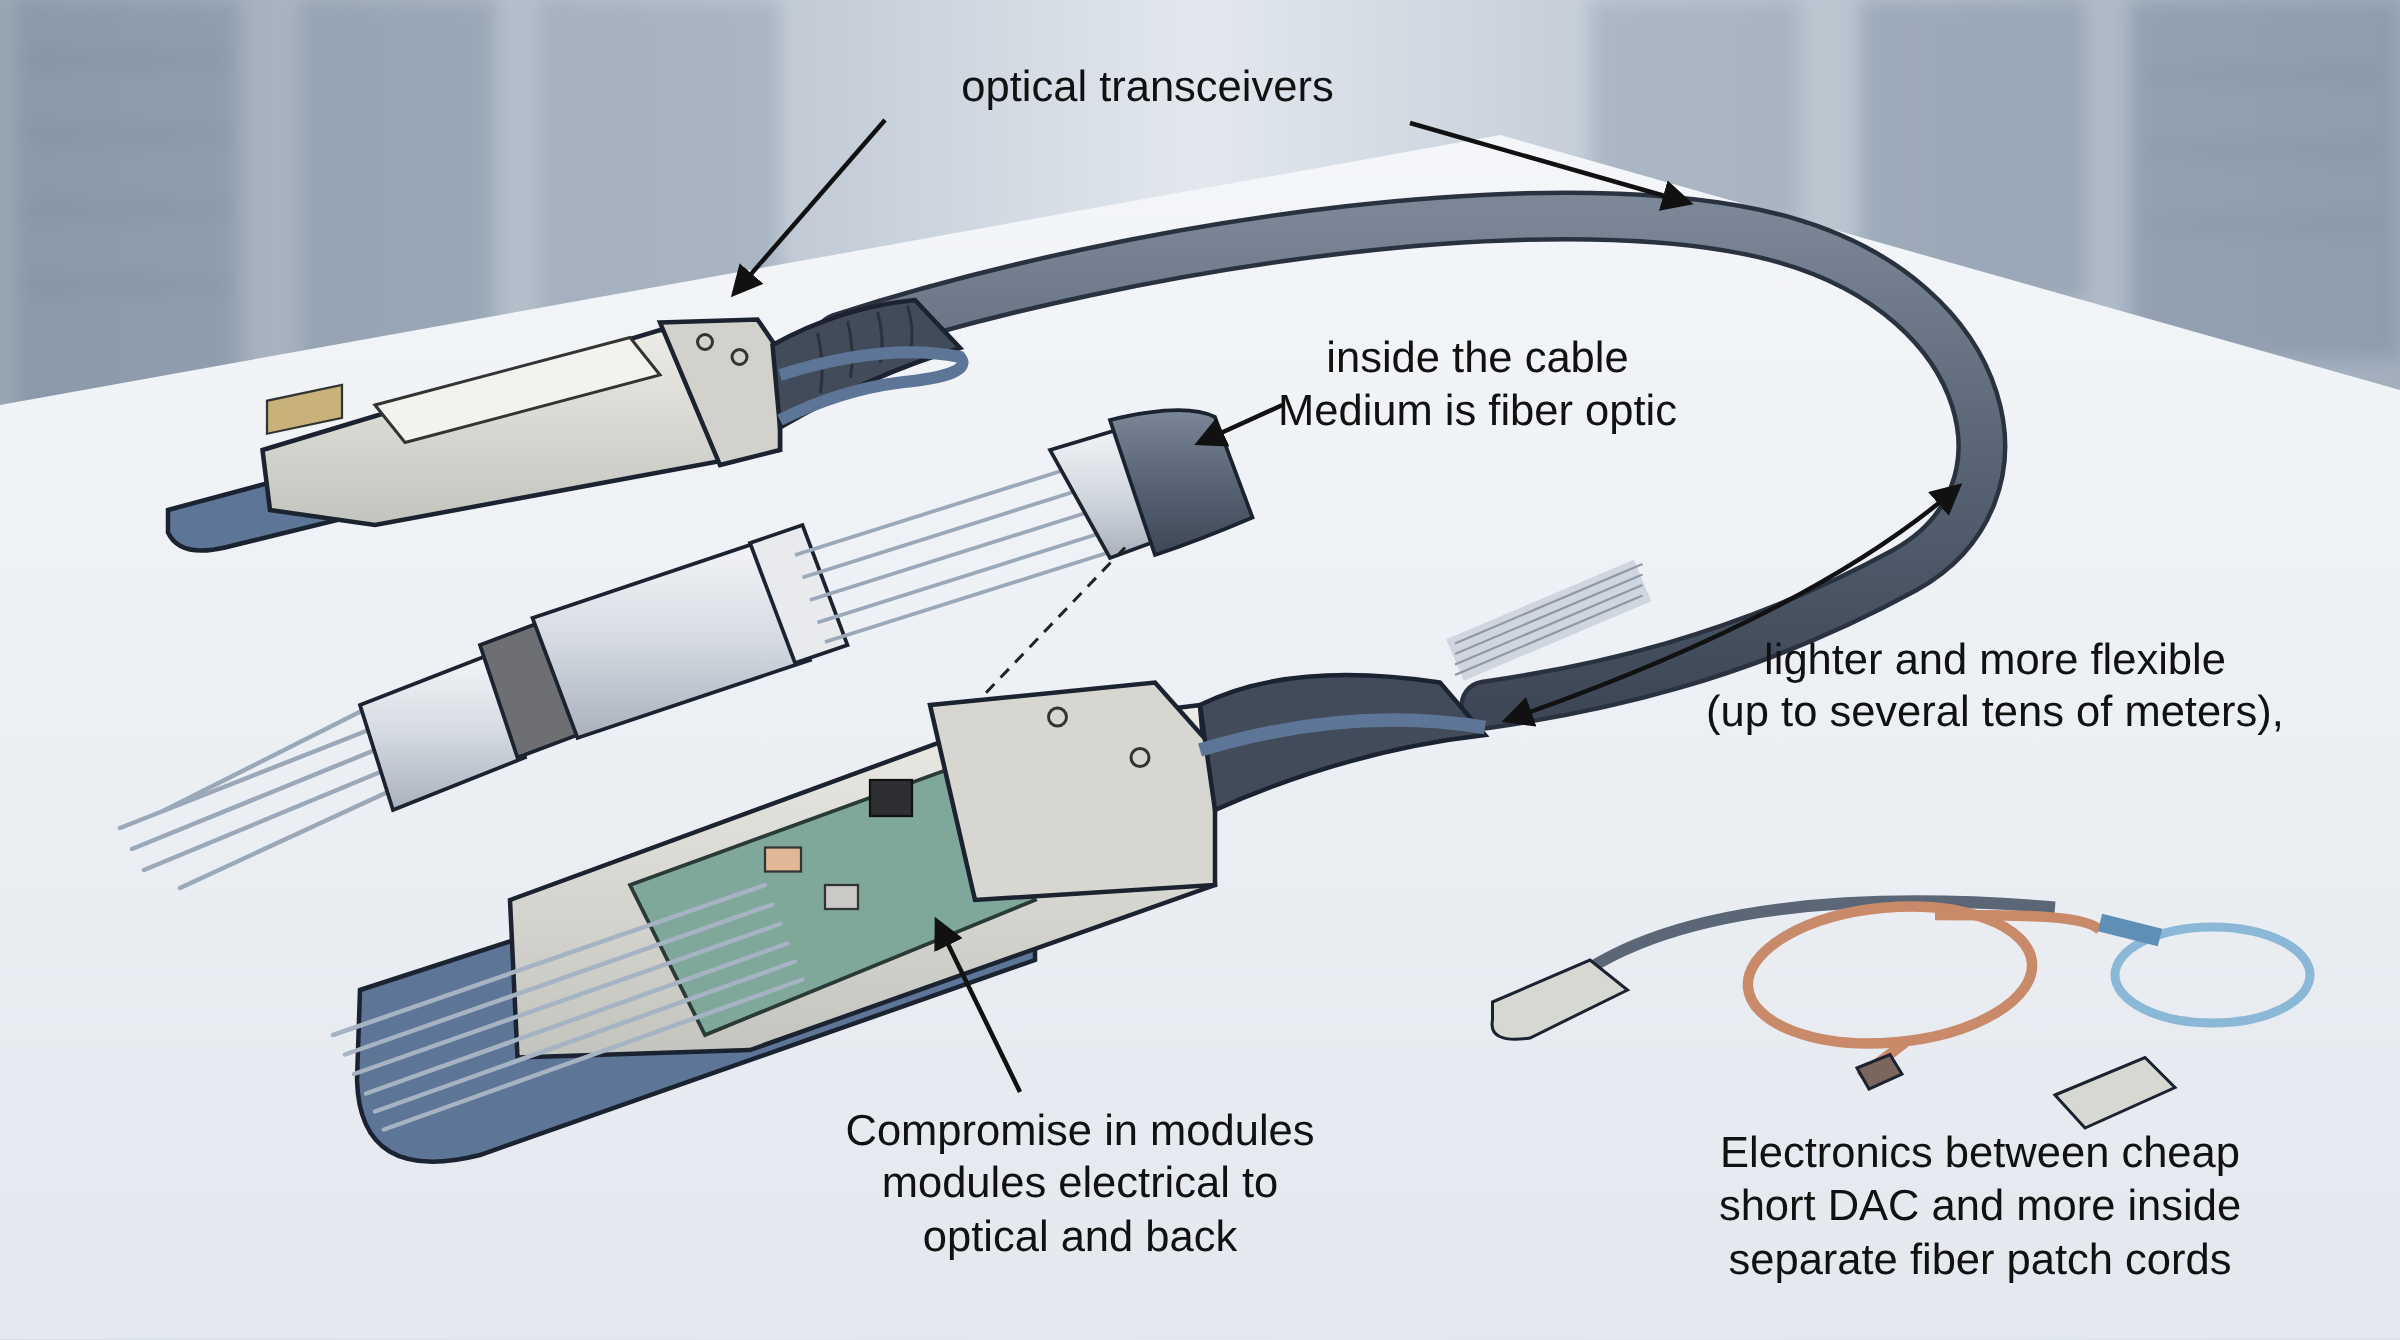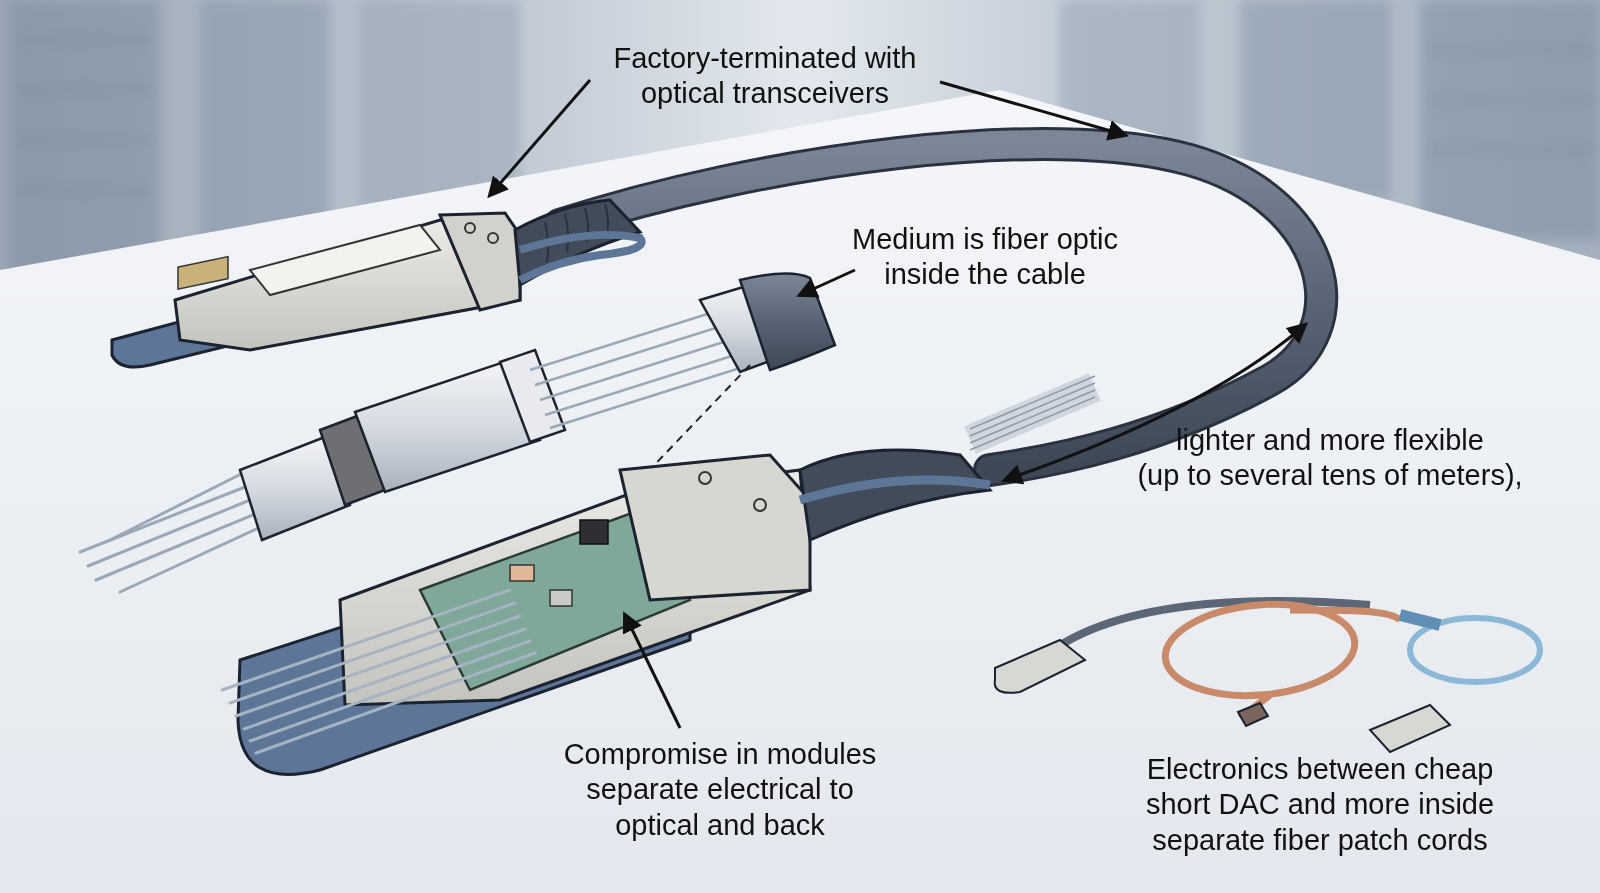--- a/index.html
+++ b/index.html
@@ -163,37 +163,36 @@
   <g stroke="#111" stroke-width="3" fill="none">
     <line x1="590" y1="80" x2="490" y2="195" marker-end="url(#arrow)"></line>
     <line x1="940" y1="82" x2="1125" y2="135" marker-end="url(#arrow)"></line>
     <line x1="855" y1="270" x2="800" y2="295" marker-end="url(#arrow)"></line>
     <path d="M1005,480 C1120,440 1230,390 1305,325" marker-start="url(#arrow)" marker-end="url(#arrow)"></path>
     <line x1="680" y1="728" x2="625" y2="615" marker-end="url(#arrow)"></line>
   </g>
 </svg>
 
 <div class="label" style="left:580px; top:41px; width:370px;">
-  <span>Factory-terminated with</span>
   <span>optical transceivers</span>
 </div>
 
 <div class="label" style="left:820px; top:222px; width:330px;">
+  <span>inside the cable</span>
   <span>Medium is fiber optic</span>
-  <span>inside the cable</span>
 </div>
 
 <div class="label" style="left:1120px; top:423px; width:420px;">
   <span>lighter and more flexible</span>
   <span>(up to several tens of meters),</span>
 </div>
 
 <div class="label" style="left:540px; top:737px; width:360px;">
   <span>Compromise in modules</span>
-  <span>separate electrical to</span>
+  <span>modules electrical to</span>
   <span>optical and back</span>
 </div>
 
 <div class="label" style="left:1090px; top:752px; width:460px;">
   <span>Electronics between cheap</span>
   <span>short DAC and more inside</span>
   <span>separate fiber patch cords</span>
 </div>
 
 </body></html>

